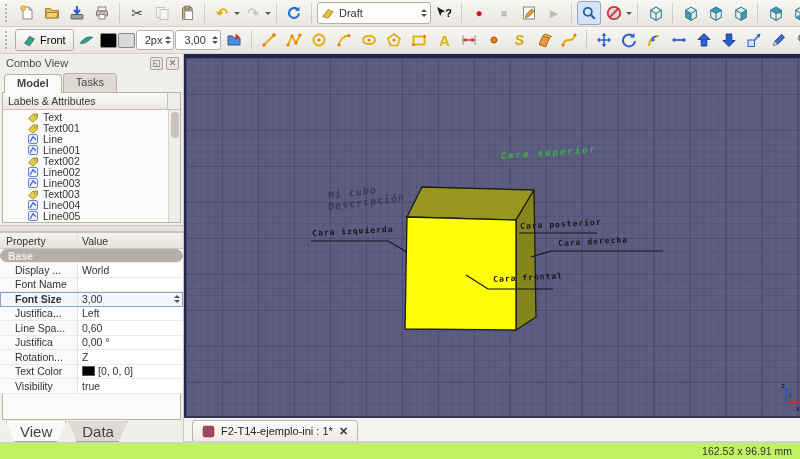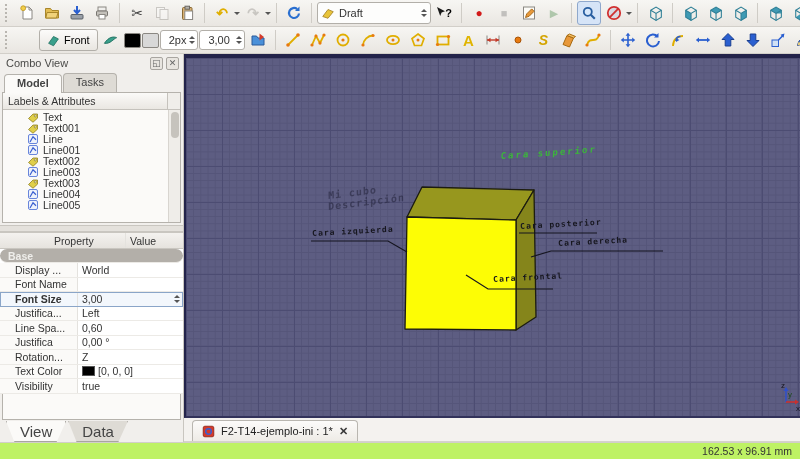--- a/index.html
+++ b/index.html
@@ -21,21 +21,21 @@
   .g { font-size:14px; line-height:1; }
   .caret { width:0; height:0; border:3px solid transparent; border-top-color:#555; margin:4px 0 0 -1px; flex:none; }
   .combo { display:flex; align-items:center; gap:4px; width:114px; height:22px; flex:none;
            background:#fdfdfc; border:1px solid #b2afa9; border-radius:3px; padding:0 3px; }
   .combo .cval { flex:1; }
   .spins { display:flex; flex-direction:column; gap:2px; align-items:center; }
   .spins i { width:0; height:0; border:3px solid transparent; display:block; }
   .spins i.up { border-bottom-color:#555; }
   .spins i.dn { border-top-color:#555; }
   .btn { display:flex; align-items:center; gap:4px; height:22px; border:1px solid #b2afa9; flex:none;
-         border-radius:3px; background:linear-gradient(#fcfbfa,#e9e6e1); padding:0 7px; font-size:11px;margin-left:24px; }
+         border-radius:3px; background:linear-gradient(#fcfbfa,#e9e6e1); padding:0 7px; font-size:11px; }
   .spinbox { display:flex; align-items:center; height:20px; border:1px solid #b2afa9; background:#fff;
              border-radius:3px; flex:none; padding:0 2px 0 8px; gap:3px; }
   .swatch { width:17px; height:15px; border:1px solid #8a8782; flex:none; border-radius:2px; }
 
   
   .panel { position:absolute; top:54px; left:0; width:184px; bottom:17px; background:#f1efec;
            border-right:1px solid #c9c6c0; display:flex; flex-direction:column; }
   .panel-title { height:17px; display:flex; align-items:center; padding:1px 4px 0 6px; color:#4a4a48; }
   .panel-title .t { flex:1; }
   .winbtn { width:13px; height:13px; border:1px solid #a8a5a0; background:#e8e5e0; border-radius:2px;
@@ -57,21 +57,21 @@
   .vthumb { position:absolute; top:2px; left:2px; width:8px; height:26px; background:#c6c3bd; border-radius:4px; }
   .splitter { height:7px; background:#e4e1dc; border-top:1px solid #c9c6c0; border-bottom:1px solid #c9c6c0; margin-top:2px; }
 
   
   .props { background:#fff; border-top:1px solid #c9c6c0; font-size:10.5px; }
   .prow { display:flex; height:14.5px; align-items:center; border-bottom:1px solid #eceae6; }
   .prow .pn { width:78px; flex:none; padding-left:15px; border-right:1px solid #e4e2de; background:#fbfaf8;
               overflow:hidden; white-space:nowrap; height:100%; display:flex; align-items:center; }
   .prow .pv { flex:1; padding-left:4px; display:flex; align-items:center; gap:3px; height:100%; overflow:hidden; white-space:nowrap; }
   .prow.phead { background:linear-gradient(#f4f2ef,#e6e3de); font-weight:normal; color:#333; height:16px; border-bottom:1px solid #c9c6c0; }
-  .prow.phead .pn { background:transparent; padding-left:6px;margin-left:48px; }
+  .prow.phead .pn { background:transparent; padding-left:6px; }
   .prow.pgroup { background:#b3afa9; color:#efeeeb; font-weight:bold; height:14px;border-radius:7px; }
   .prow.pgroup .pn { background:transparent; border:none; padding-left:8px; width:100%; color:#efeeeb; }
   .prow.selected { outline:1px solid #8aa5c8; outline-offset:-1px; background:#f3f7fc; }
   .prow.selected .pn { background:#f3f7fc; }
   .cswatch { width:13px; height:10px; background:#000; border:1px solid #555; flex:none; }
   .rowspin { margin-left:auto; margin-right:3px; }
   .panel-fill { flex:1; background:#fbfaf8; border:1px solid #b5b2ac; border-top:none; margin:0 2px; }
   .panel-bottom-tabs { height:22px; display:flex; padding:1px 0 0 6px; gap:2px; }
   .btab { padding:2px 13px 10px; background:#dedbd5; border:1px solid #a8a5a0; border-top:none;
           clip-path:polygon(0 0,100% 0,84% 100%,14% 100%); color:#444; font-size:15px; }
@@ -501,20 +501,27 @@
                 <path d="M2 10l6-6h6v5.5L8 15z" fill="#e0cf4a" stroke="#8a7a1a"></path>
                 <circle cx="11" cy="6.5" r="1.4" fill="#fff" stroke="#8a7a1a"></circle>
               </svg>
               <span>Text002</span>
             </div>
           <div class="trow">
               <svg width="12" height="12" viewBox="0 0 16 16">
                 <rect x="2" y="2" width="12" height="12" rx="2" fill="#eef2fb" stroke="#3a5fd0"></rect>
                 <path d="M4 12l4-7 4 4" fill="none" stroke="#3a5fd0" stroke-width="1.6"></path>
               </svg>
+              <span>Line002</span>
+            </div>
+          <div class="trow">
+              <svg width="12" height="12" viewBox="0 0 16 16">
+                <rect x="2" y="2" width="12" height="12" rx="2" fill="#eef2fb" stroke="#3a5fd0"></rect>
+                <path d="M4 12l4-7 4 4" fill="none" stroke="#3a5fd0" stroke-width="1.6"></path>
+              </svg>
               <span>Line003</span>
             </div>
           <div class="trow">
               <svg width="12" height="12" viewBox="0 0 16 16">
                 <path d="M2 10l6-6h6v5.5L8 15z" fill="#e0cf4a" stroke="#8a7a1a"></path>
                 <circle cx="11" cy="6.5" r="1.4" fill="#fff" stroke="#8a7a1a"></circle>
               </svg>
               <span>Text003</span>
             </div>
           <div class="trow">

